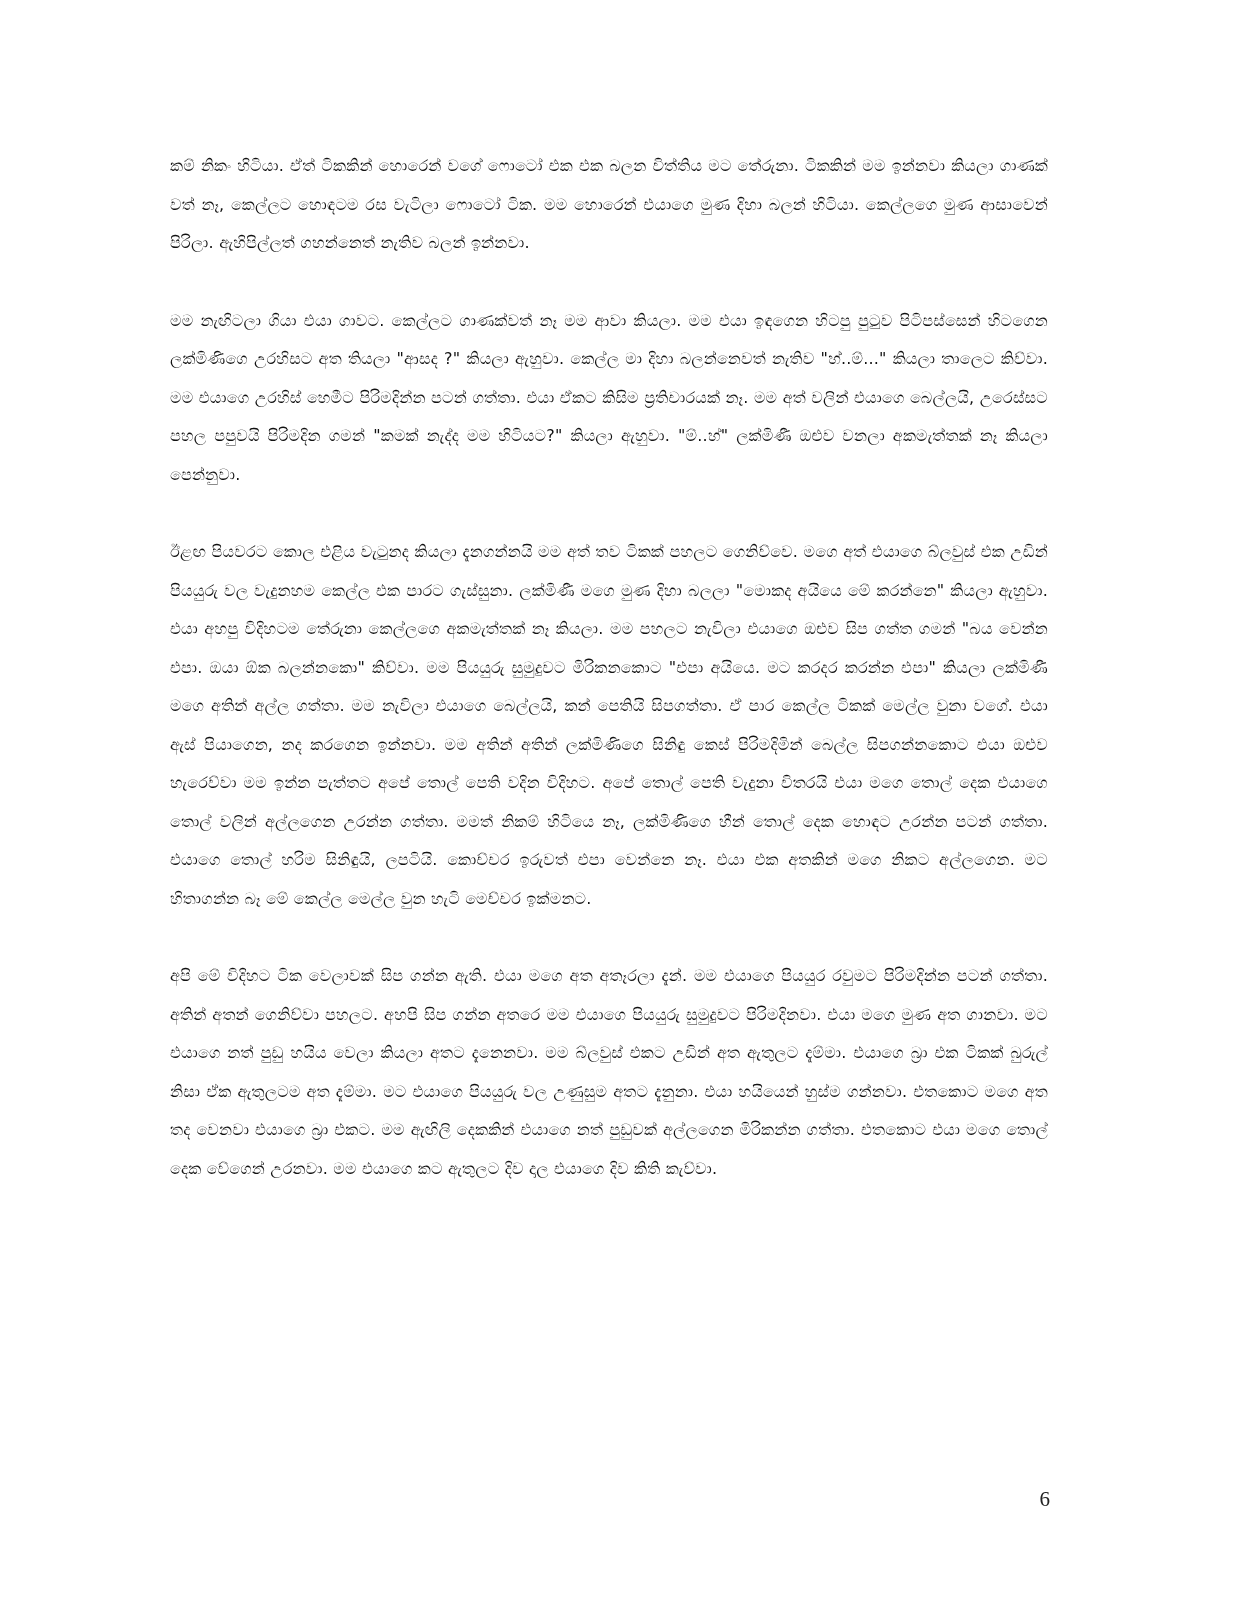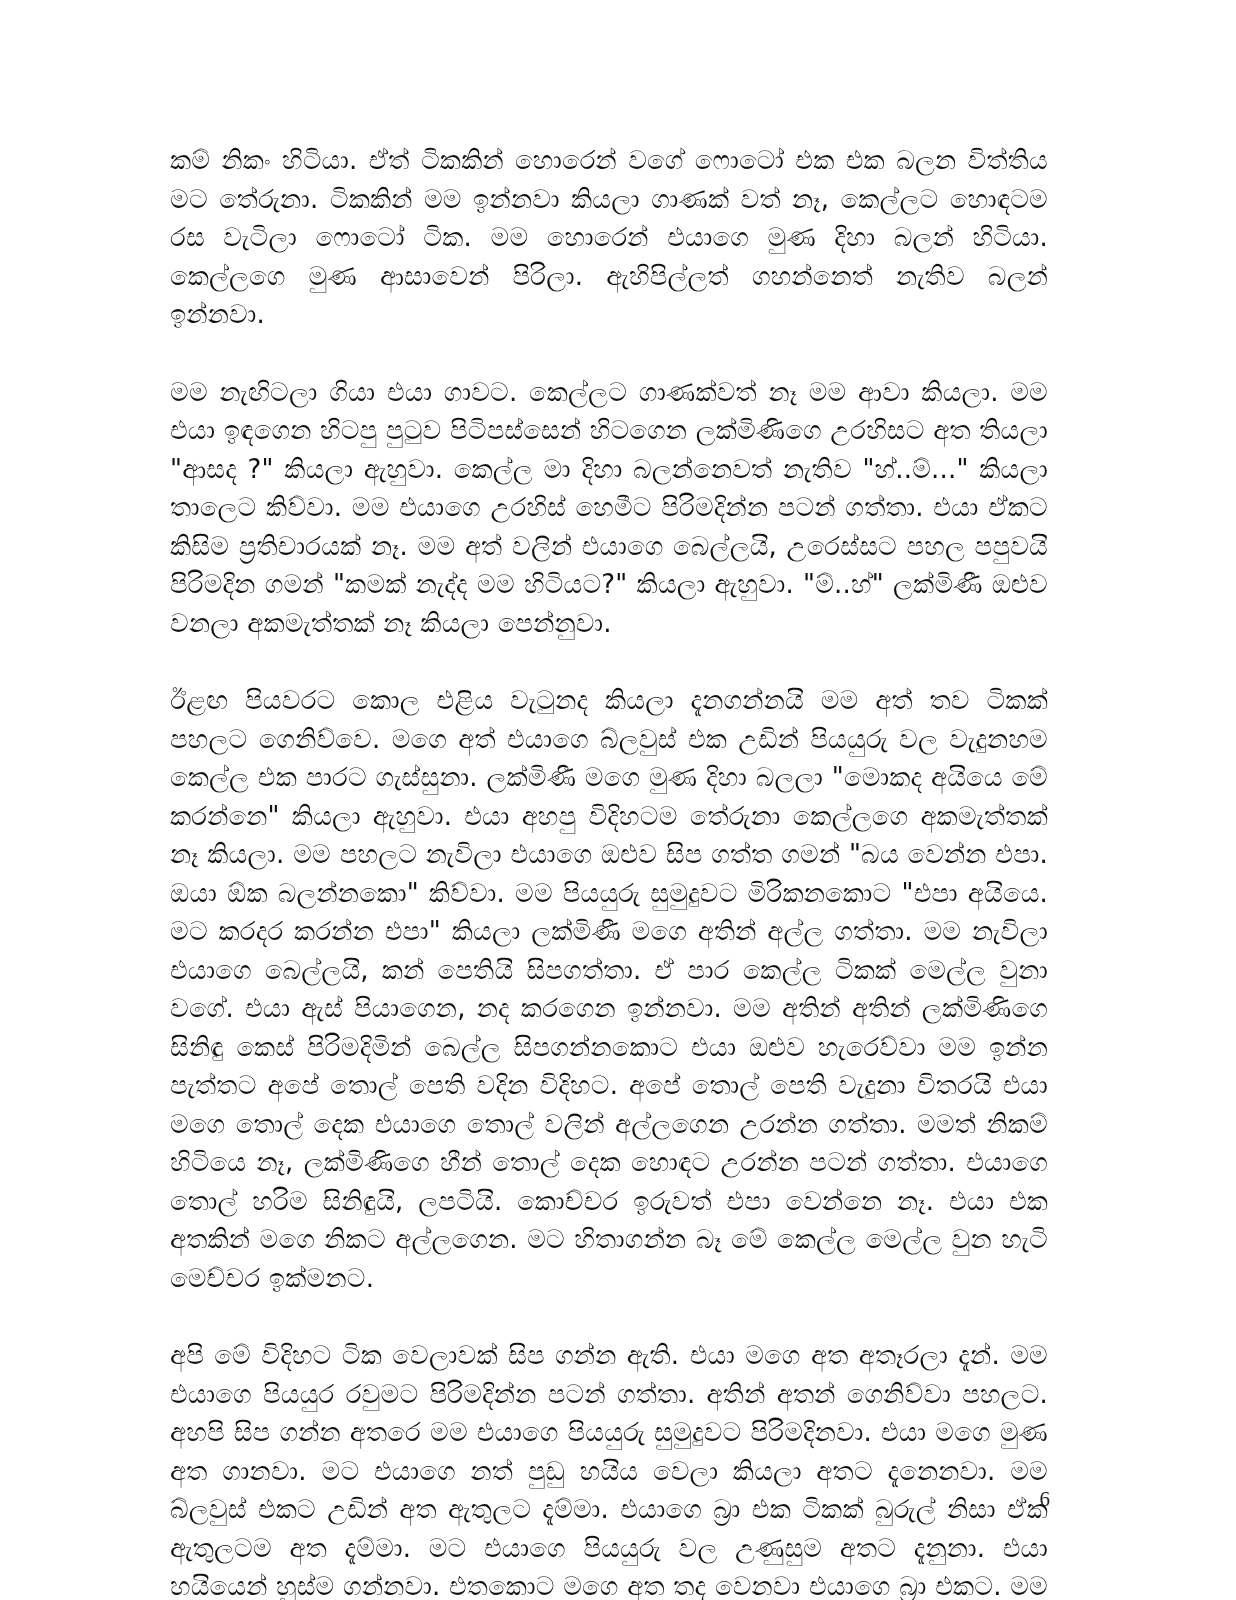--- a/index.html
+++ b/index.html
@@ -16,22 +16,22 @@
     font-family: "DejaVu Sans", sans-serif;
     overflow: hidden;
   }
   .content {
     position: absolute;
     left: 170px;
     top: 136px;
     width: 878px;
   }
   .para {
-    margin: 5px 0 39px 0;
-    font-size: 26px;
+    margin: 11px 0 39px 0;
+    font-size: 16px;
     line-height: 38.5px;
     text-align: justify;
     text-justify: inter-word;
     color: #111111;
     letter-spacing: 0.2px;
   }
   .page-number {
     position: absolute;
     top: 1487px;
     right: 186px;

